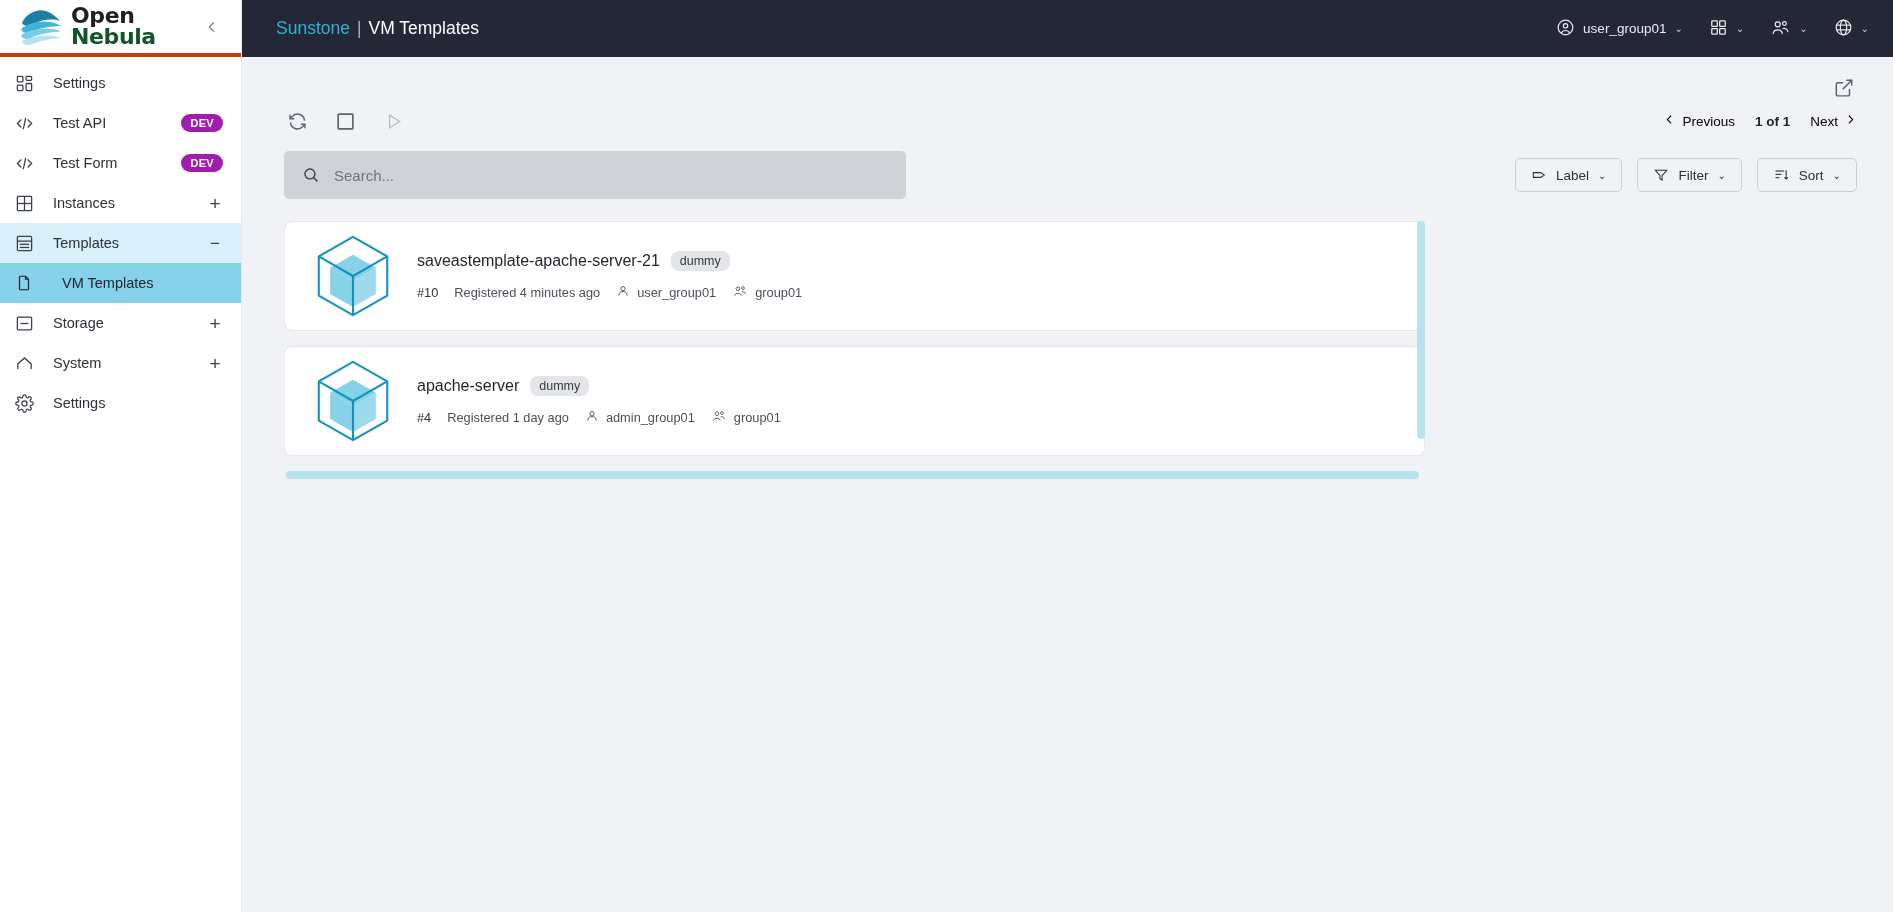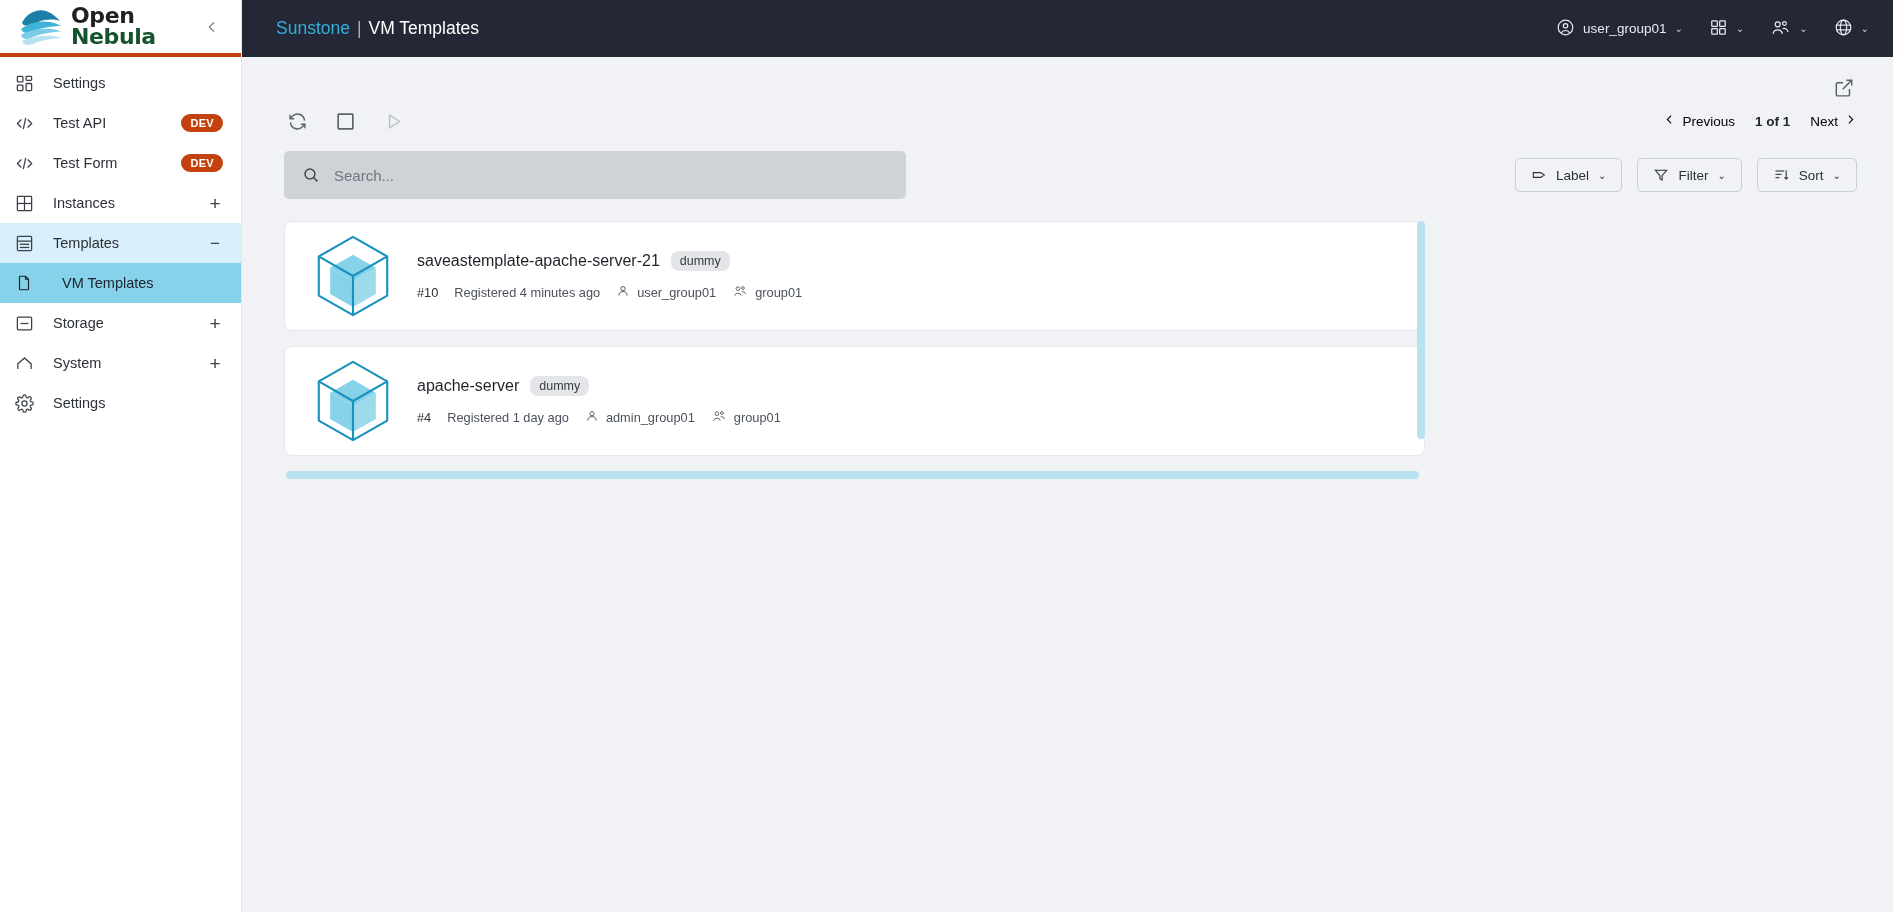--- a/index.html
+++ b/index.html
@@ -54,21 +54,21 @@
   }
   .nav-item .nv-label {
     flex: 1 1 auto; font-size: 14.5px; color: #2c3038; padding-left: 13px;
     white-space: nowrap;
   }
   .nav-item.sub { background: #85d2ea; }
   .nav-item.sub .nv-label { padding-left: 22px; font-size: 14.5px; color: #21262e; }
   .nav-item.sub .nv-ico { color: #21262e; }
   .nav-item.open-parent { background: #d9effa; }
   .badge-dev {
-    background: #c2410c; color: #fff; font-size: 11px; font-weight: bold;
+    background: #a21caf; color: #fff; font-size: 11px; font-weight: bold;
     border-radius: 11px; padding: 2.5px 9px 3px; letter-spacing: 0.3px;
     font-family: "Liberation Sans", sans-serif;
   }
   .pm { font-size: 19px; color: #3b4048; width: 16px; text-align: center; line-height: 1; }
   .pm.minus { font-size: 17px; }
 
   
   #main { flex: 1 1 auto; display: flex; flex-direction: column; min-width: 0; }
 
   

